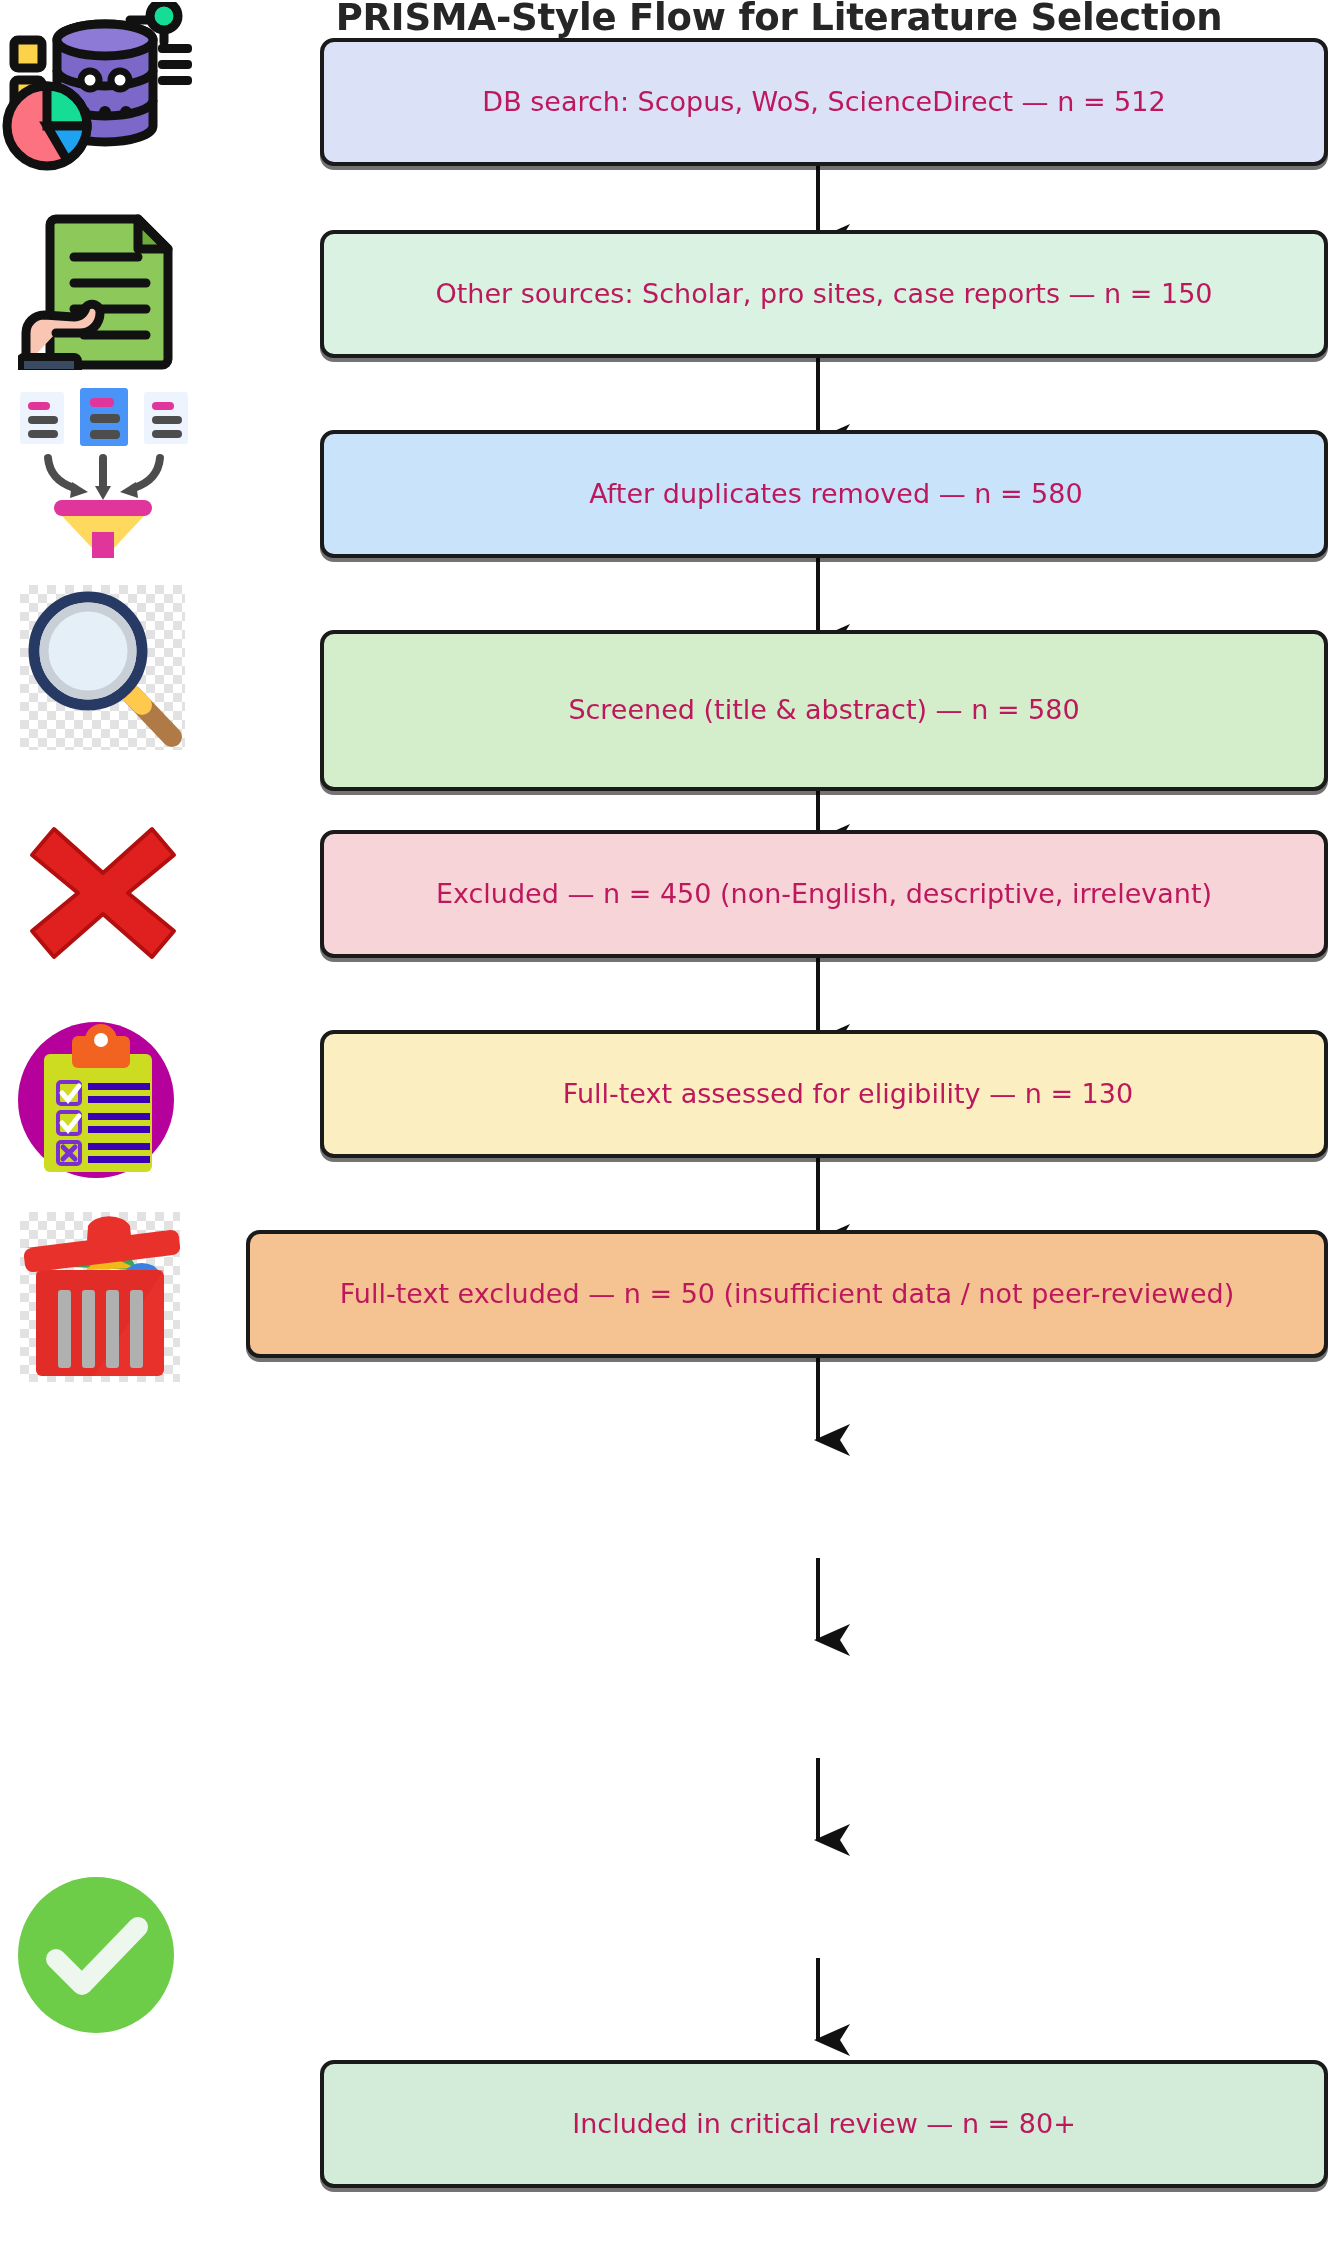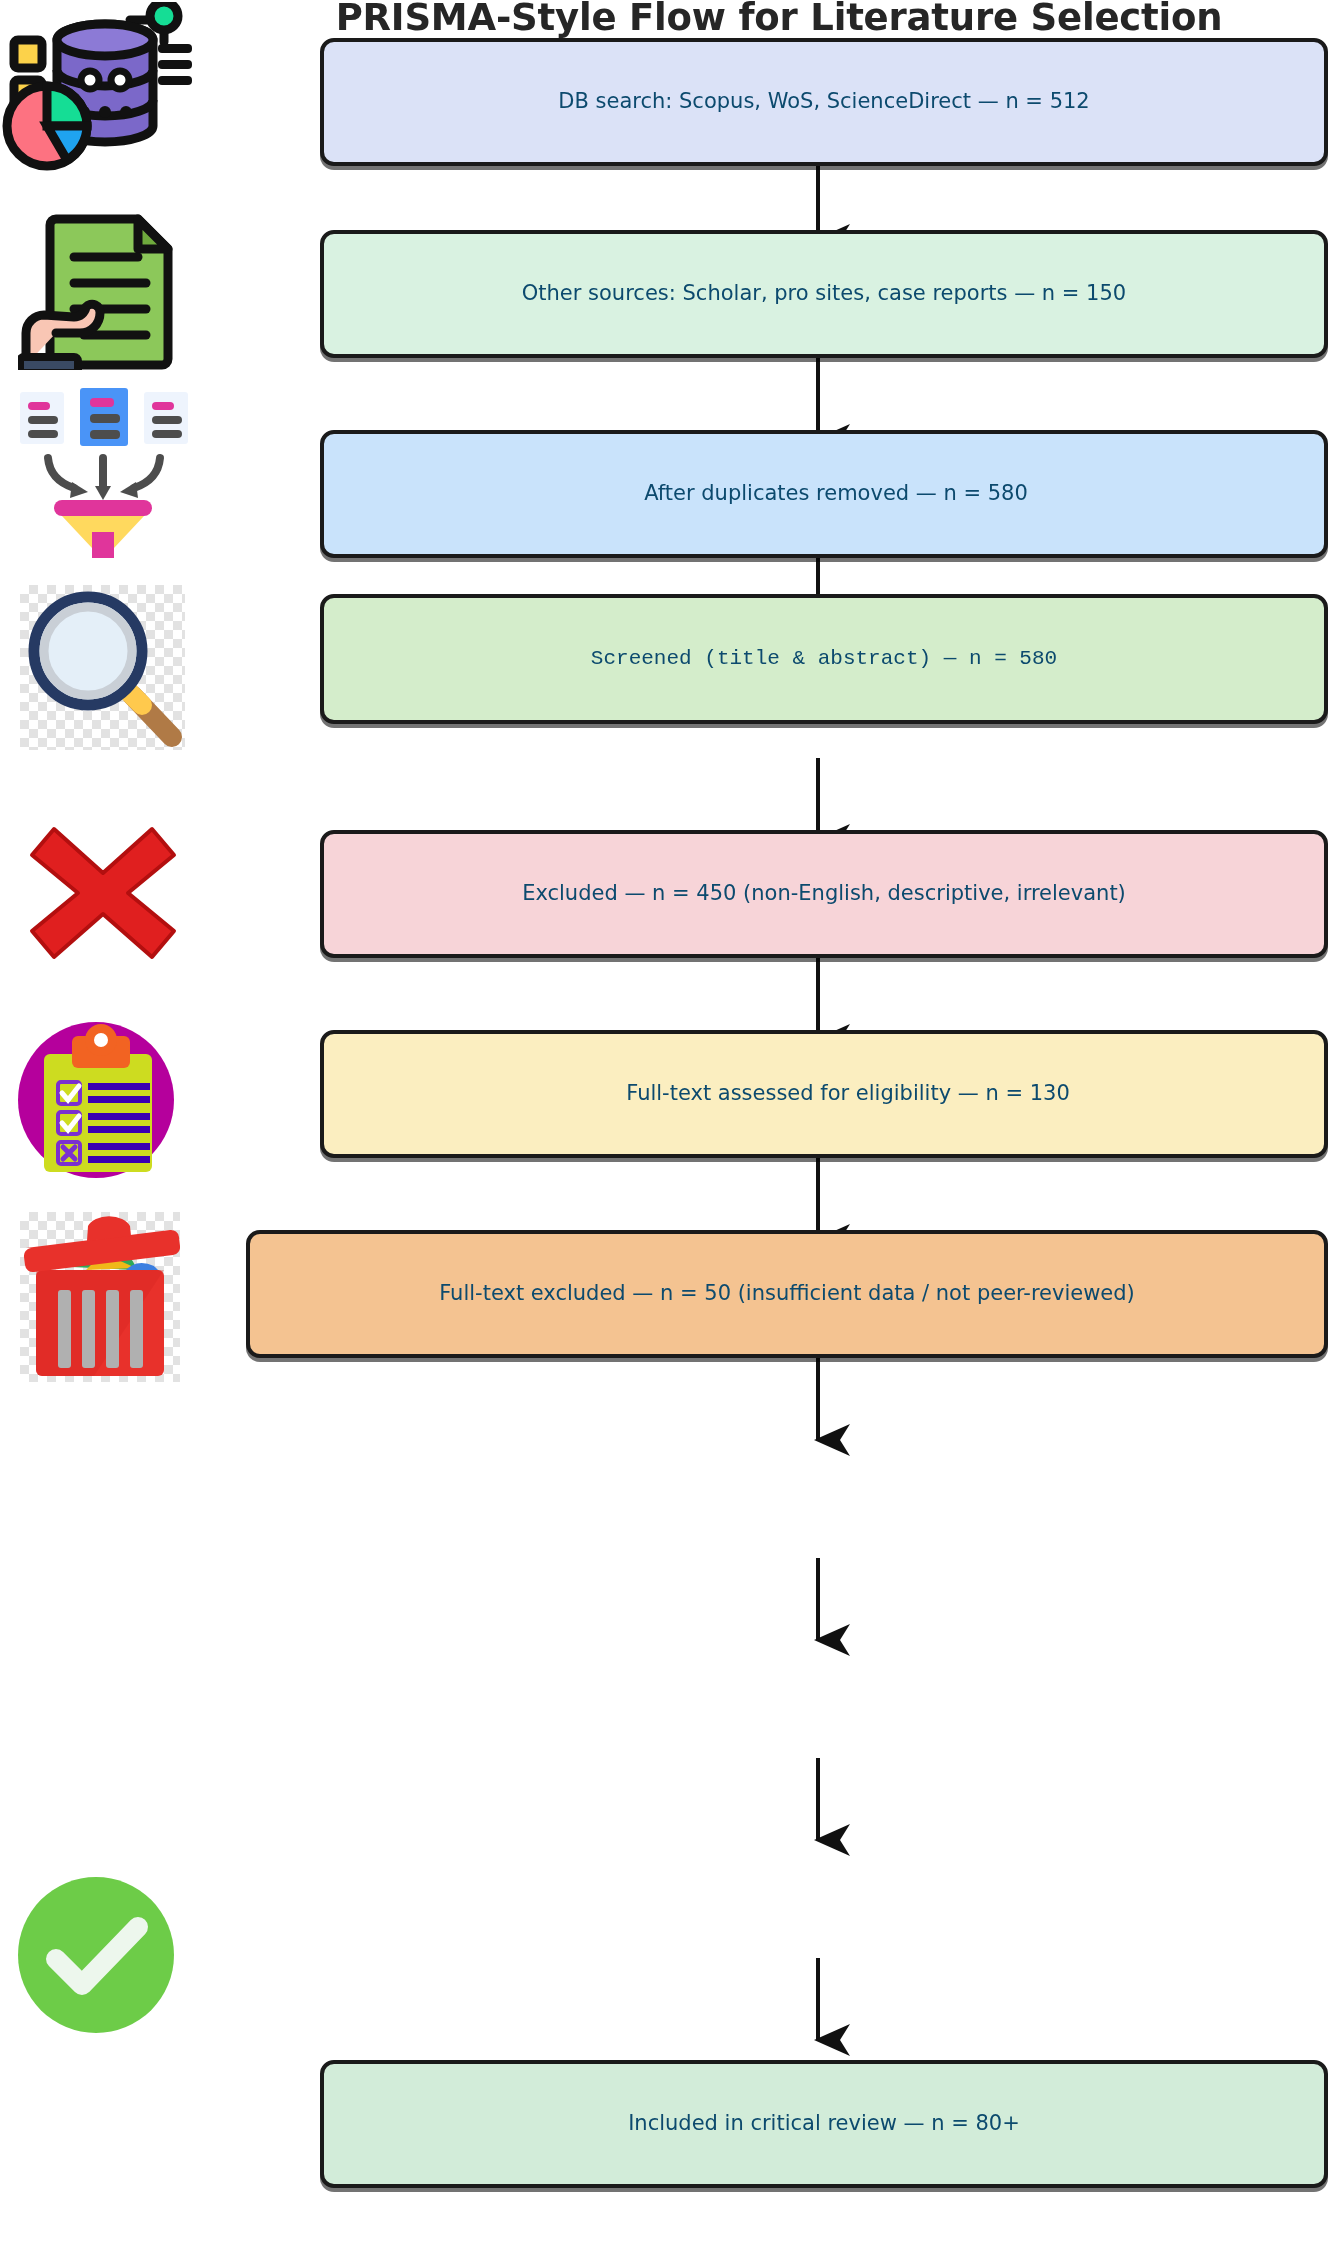--- a/index.html
+++ b/index.html
@@ -31,22 +31,22 @@
     position:absolute;
     border:4px solid #1a1a1a;
     border-radius:14px;
     box-sizing:border-box;
     display:flex;
     align-items:center;
     justify-content:center;
     box-shadow:0 4px 0 rgba(0,0,0,0.55);
   }
   .node .label{
-    font-size:21px;
-    color:#0c4a6e;
+    font-size:27px;
+    color:#be185d;
     text-align:left;
     white-space:nowrap;
     line-height:1.2;
   }
 
   
   .arrows{position:absolute;left:0;top:0;width:1342px;height:2265px;pointer-events:none;}
 
   
   .iconcell{position:absolute;}
@@ -236,21 +236,21 @@
     </div>
 
     <div class="node" style="left:320px;top:230px;width:1008px;height:128px;background:#d9f2e1;">
       <span class="label">Other sources: Scholar, pro sites, case reports — n = 150</span>
     </div>
 
     <div class="node" style="left:320px;top:430px;width:1008px;height:128px;background:#c9e3fb;padding-left:24px;">
       <span class="label">After duplicates removed — n = 580</span>
     </div>
 
-    <div class="node" style="left:320px;top:594px;width:1008px;height:130px;background:#d4edcb;font-family:Liberation Mono, monospace;">
+    <div class="node" style="left:320px;top:630px;width:1008px;height:161px;background:#d4edcb;">
       <span class="label">Screened (title &amp; abstract) — n = 580</span>
     </div>
 
     <div class="node" style="left:320px;top:830px;width:1008px;height:128px;background:#f7d4d8;">
       <span class="label">Excluded — n = 450 (non-English, descriptive, irrelevant)</span>
     </div>
 
     <div class="node" style="left:320px;top:1030px;width:1008px;height:128px;background:#fbeec0;padding-left:48px;">
       <span class="label">Full-text assessed for eligibility — n = 130</span>
     </div>

